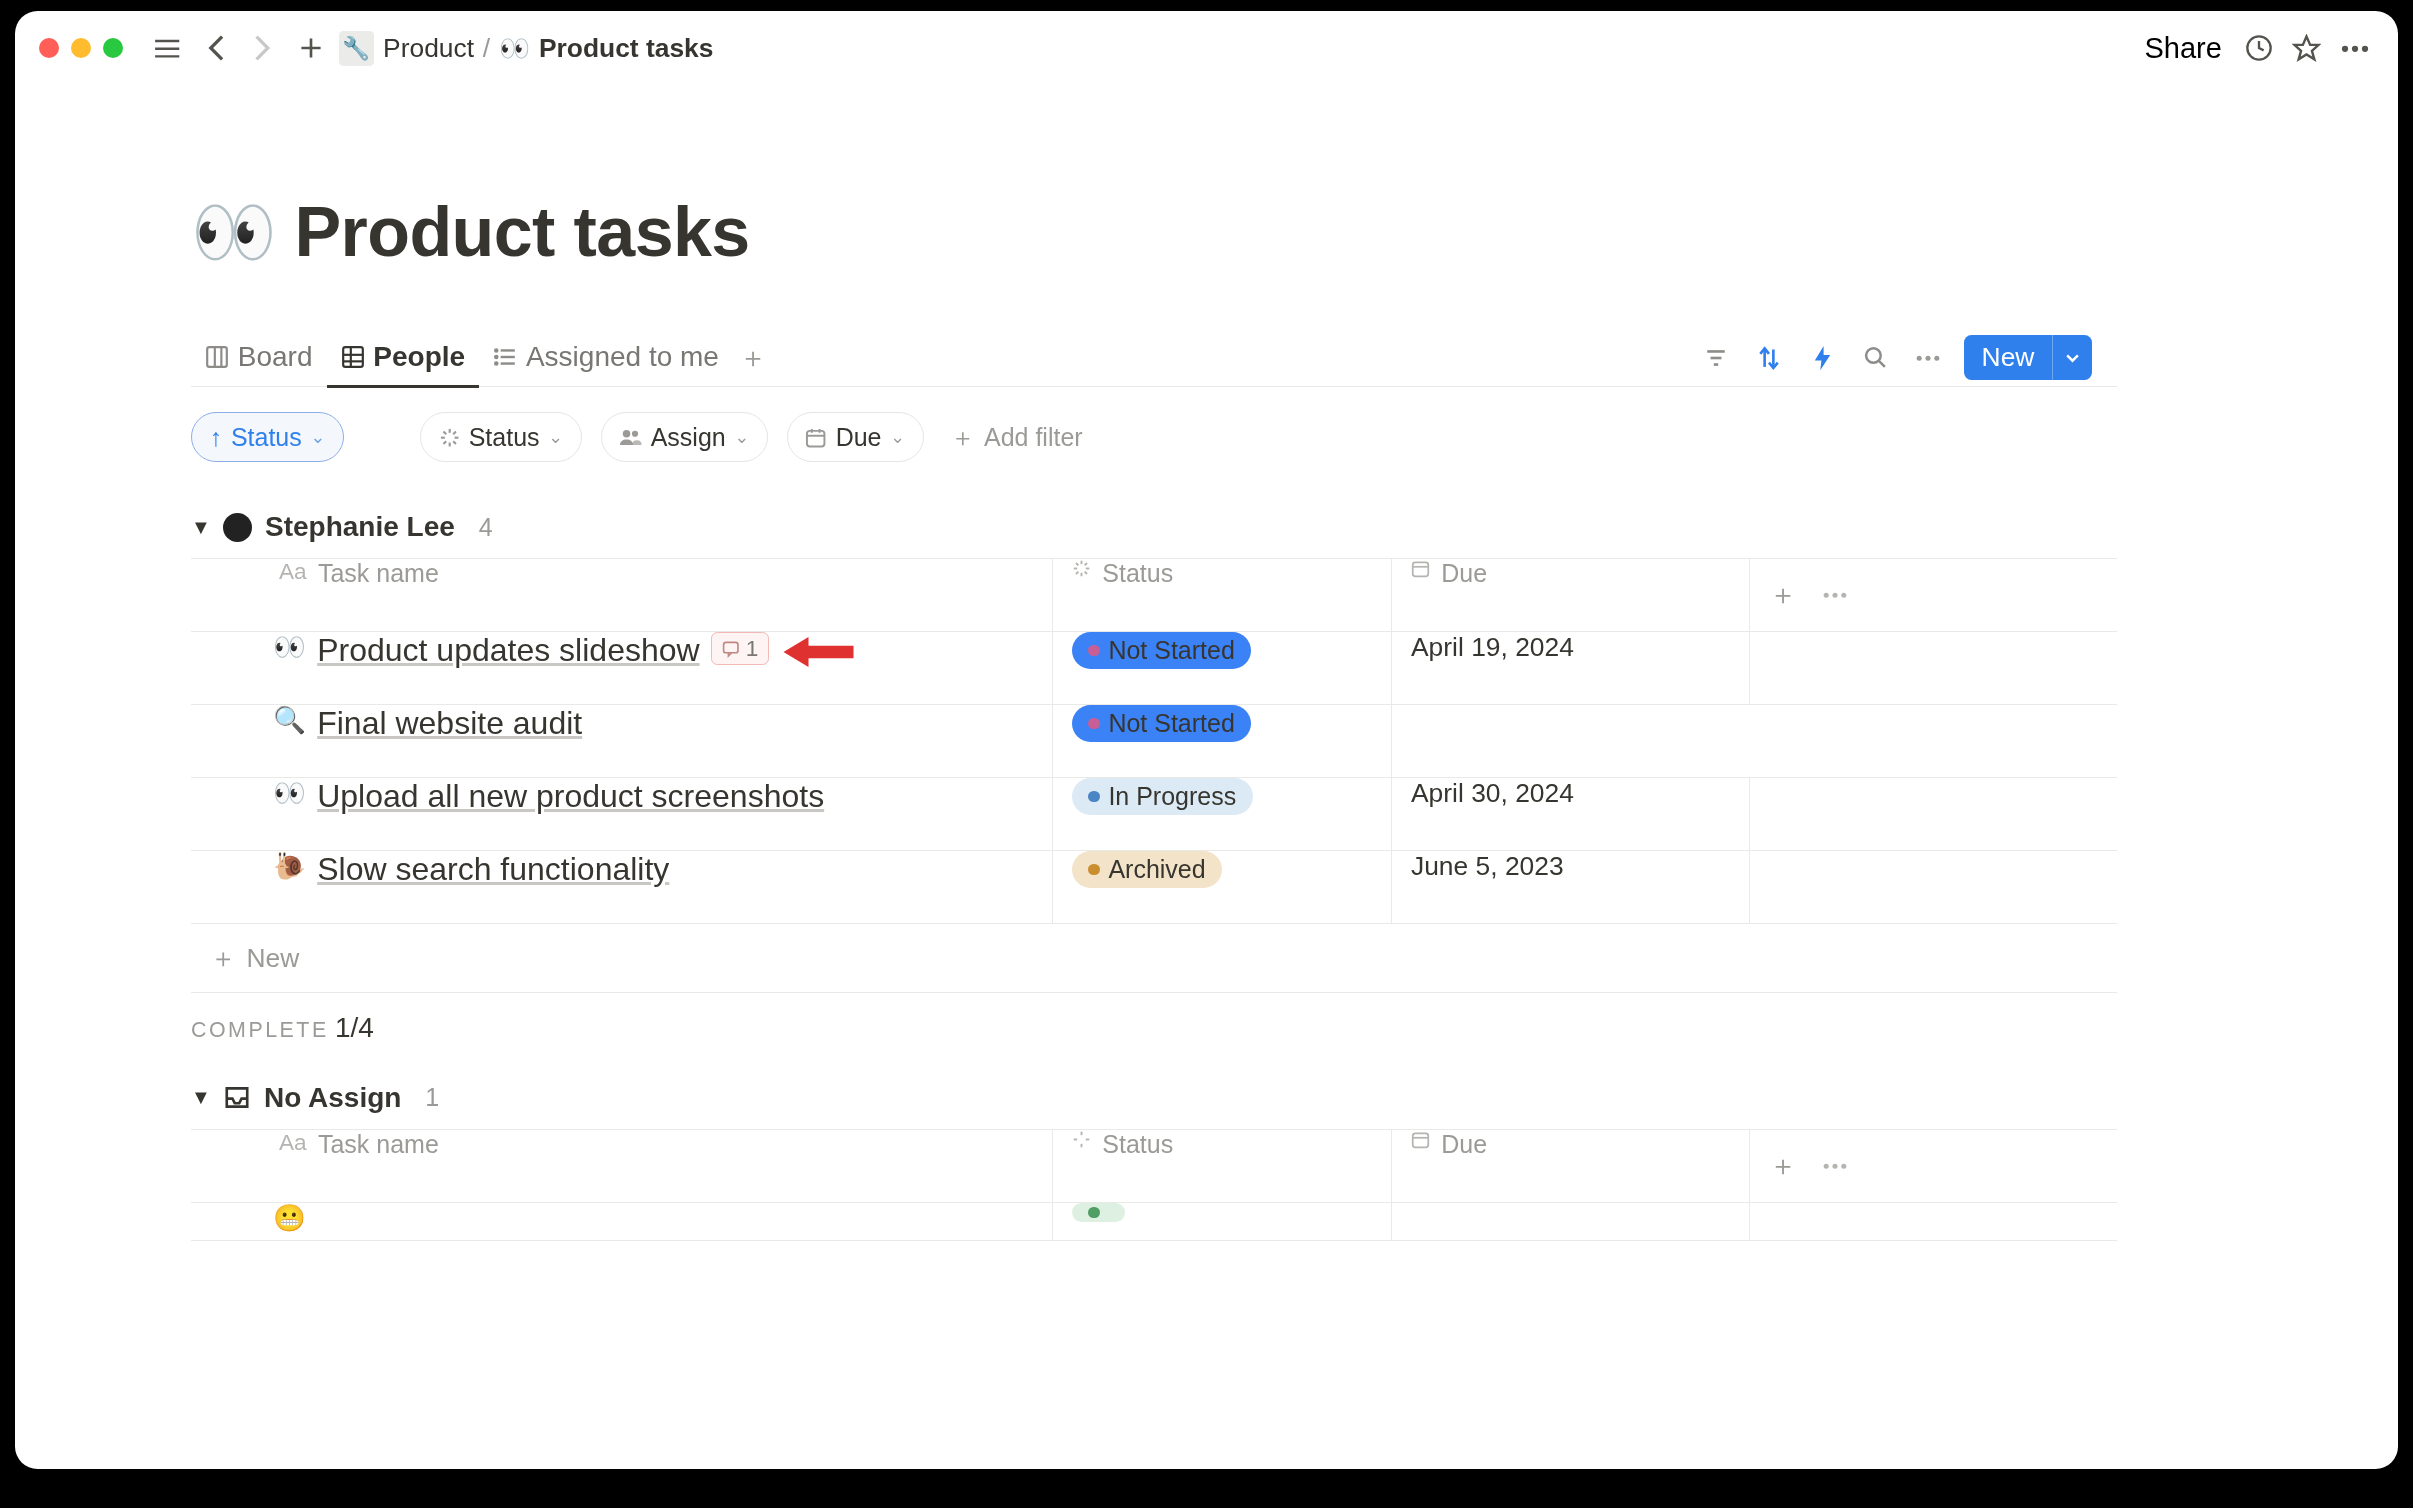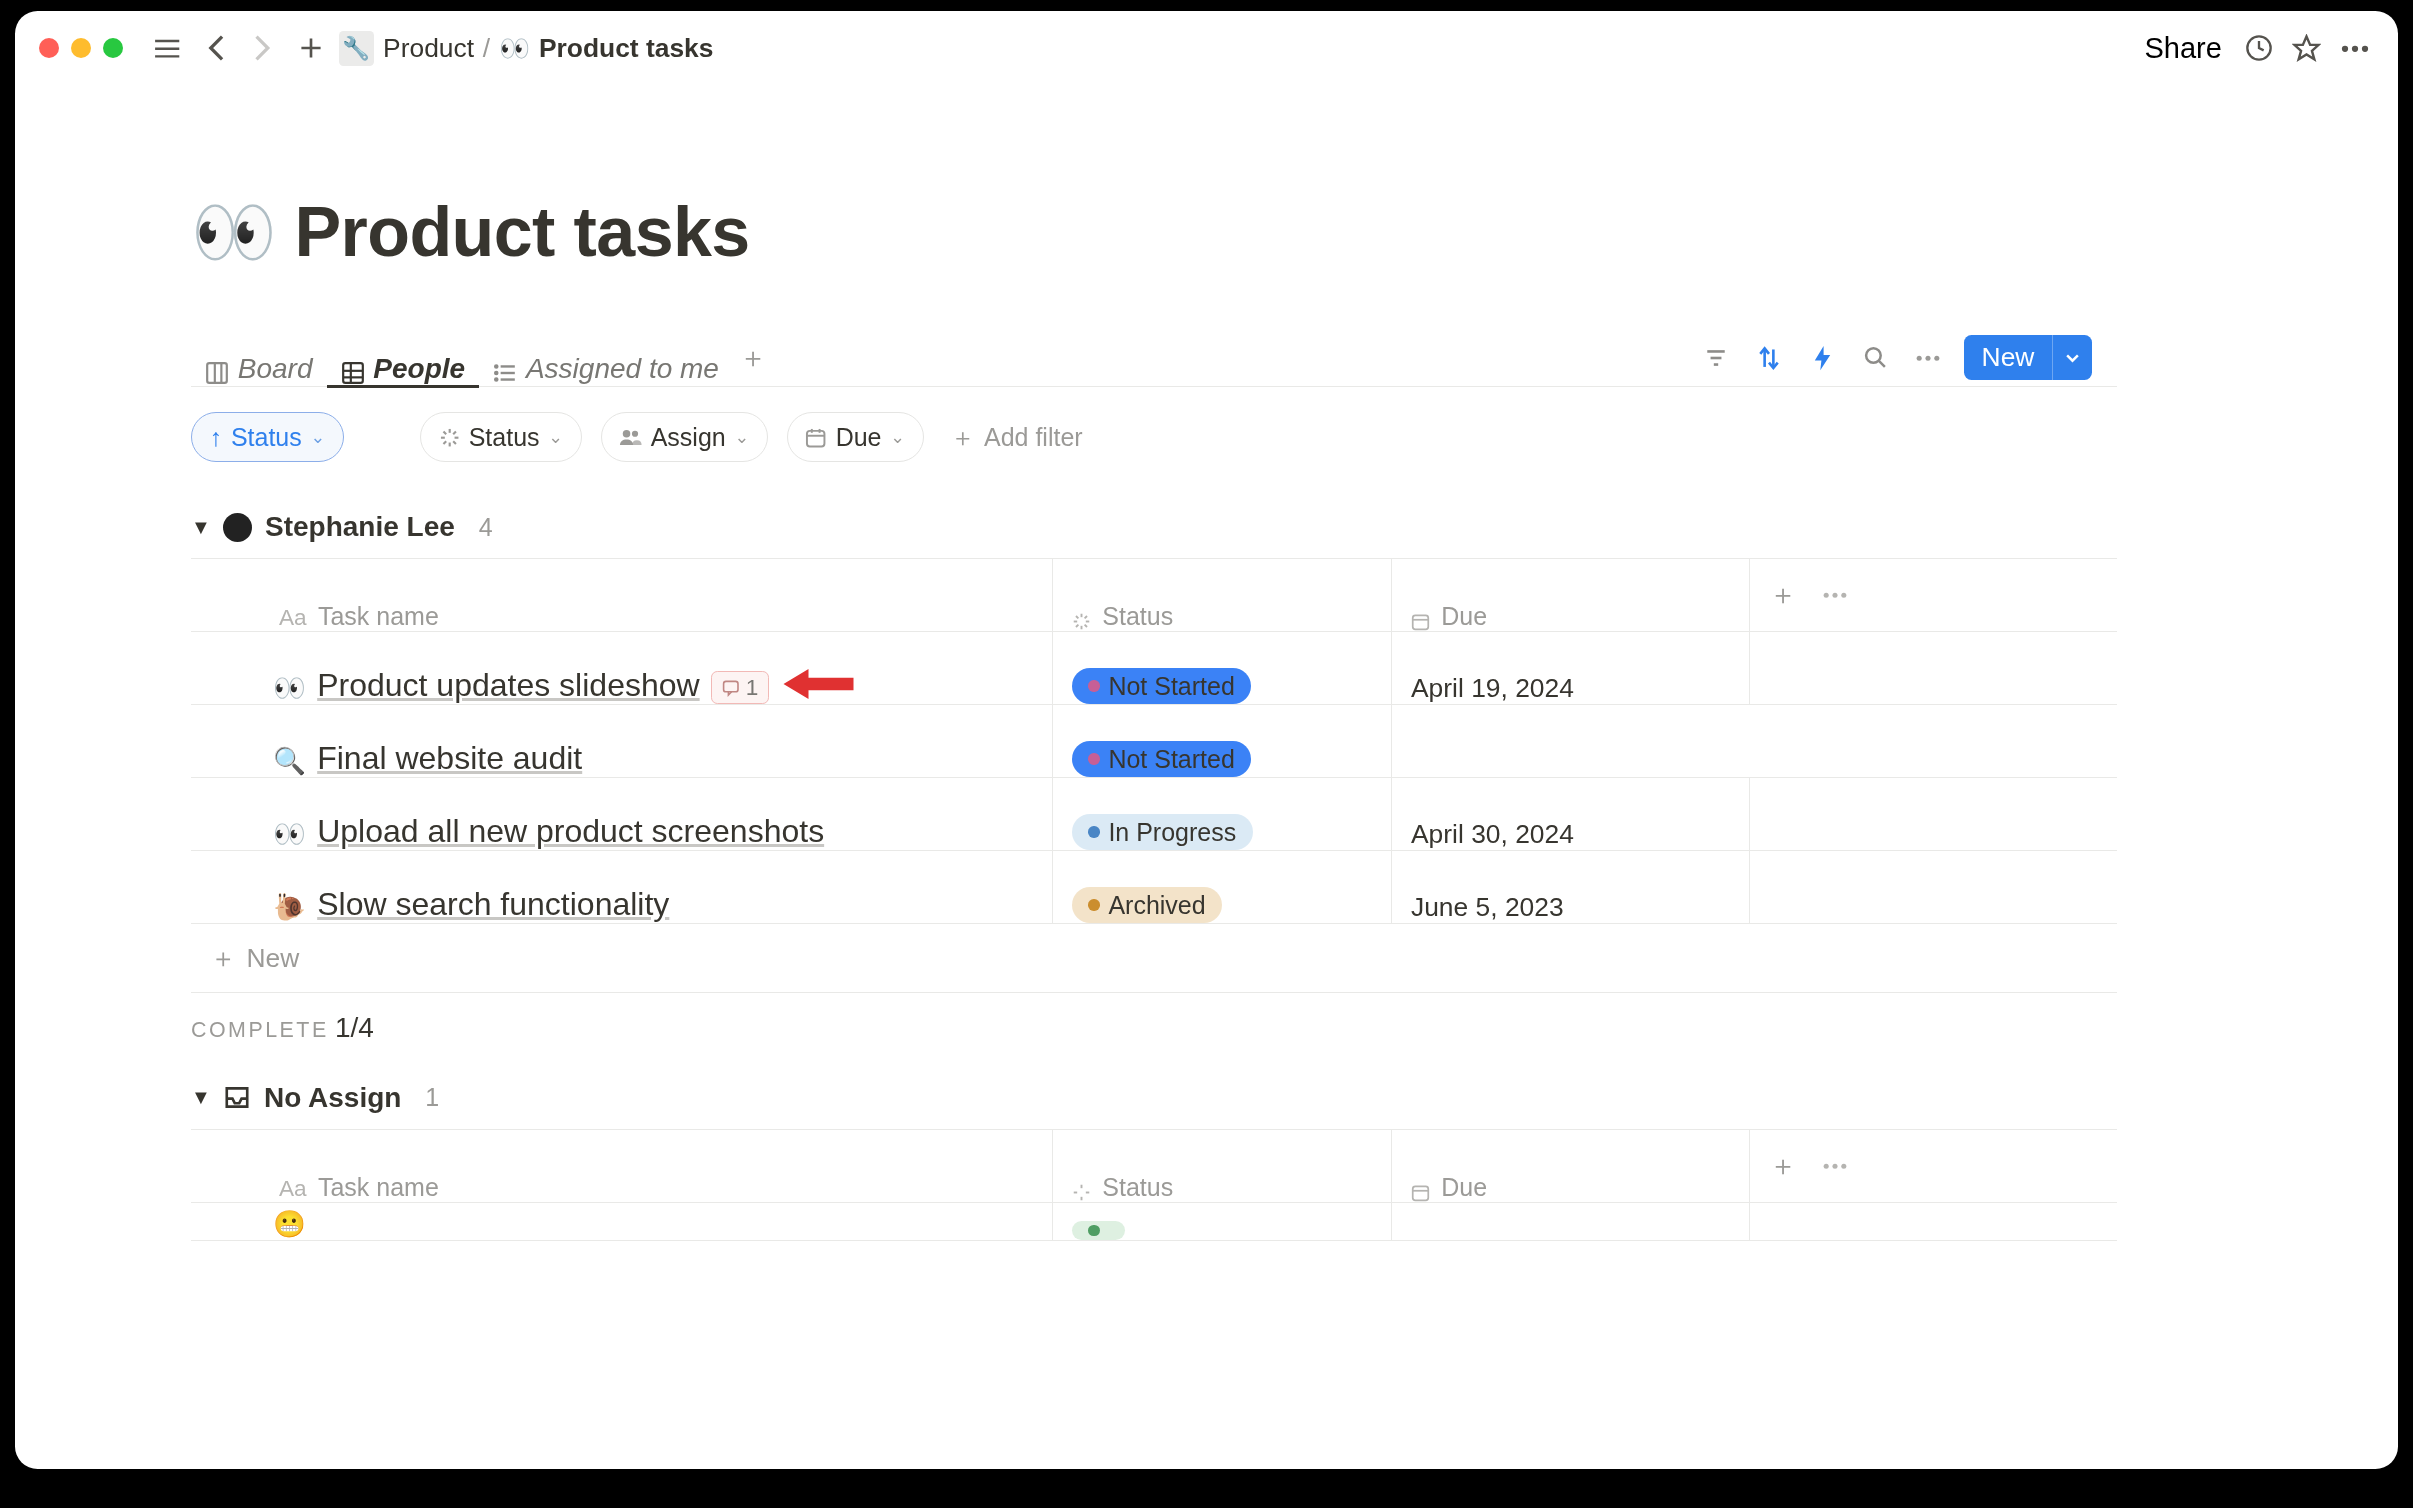--- a/index.html
+++ b/index.html
@@ -60,25 +60,24 @@
 
   .views-row{
     display:flex; align-items:center; gap:0;
     margin:57px 0 0 176px;
     border-bottom:1.6px solid #e9e9e7;
     padding-right: 25px;
     height:58px;
     width: 1926px;
   }
   .view-tab{
-    display:flex;align-items:flex-end;gap:8.8px;
+    display:flex;align-items:center;gap:8.8px;
     padding:0 14px;height:58px;font-size:28px;color:#787773;
     border-bottom:3.8px solid transparent;
     margin-bottom:-1.9px;
-    font-style:italic;
   }
   .view-tab.active{color:#37352f;font-weight:600;border-bottom-color:#37352f;}
   .view-tab .ic{font-size:25px;}
   .tab-plus{width:40px;height:40px;display:flex;align-items:center;justify-content:center;color:#9b9a97;font-size:28px;}
   .view-actions{display:flex;align-items:center;gap:19px;margin-left:auto;}
   .va-ic{width:34px;height:34px;display:flex;align-items:center;justify-content:center;color:#7d7c78;}
   .va-ic.blue{color:#2f80ed;}
   .new-btn{
     display:flex;align-items:center;background:#2f80ed;color:#fff;
     border-radius:7.5px;overflow:hidden;height:45px;
@@ -123,21 +122,21 @@
   .thead,.trow{
     display:grid;
     grid-template-columns: 861px 339px 358px 1fr;
     border-bottom:1.3px solid #e9e9e7;
     align-items:center;
     min-height:73px;
   }
   .thead{color:#9b9a97;font-size:25px;}
   .thead .cell.last{display:flex;align-items:center;gap:26.4px;justify-content:flex-start;padding-left:19px;}
   .cell{
-    padding:0 19px;display:flex;align-items:flex-end;gap:11.3px;height:100%;
+    padding:0 19px;display:flex;align-items:flex-start;gap:11.3px;height:100%;
   }
   .cell + .cell{border-left:1.3px solid #e9e9e7;}
   .col-ic{color:#b5b4b1;font-size:22.6px;}
   .task-emo{font-size:26.4px;}
   .task-link{text-decoration:underline;text-decoration-color:#c8c7c4;font-size:32px;}
   .comment-pill{
     display:flex;align-items:center;gap:6.3px;
     border:1.3px solid #f2b9b6;border-radius:6.3px;
     padding:2.5px 10px;color:#787773;font-size:22.6px;background:#fdf4f3;
   }

